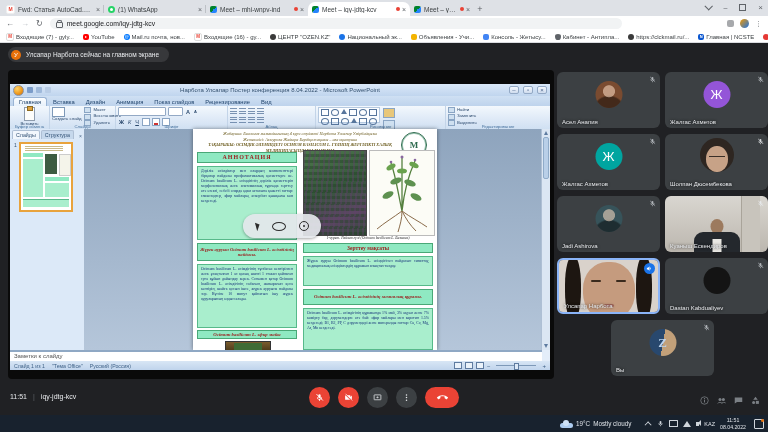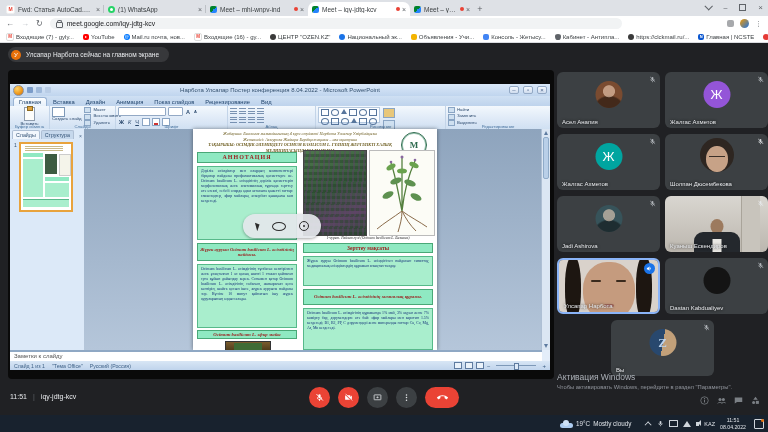--- a/index.html
+++ b/index.html
@@ -626,24 +626,20 @@
       <span class="pname">Вы</span>
       <span class="mic">
           <svg width="7" height="7" viewBox="0 0 24 24" fill="#bdc1c6">
             <path d="M12 14a3 3 0 0 0 3-3V6a3 3 0 0 0-6 0v5a3 3 0 0 0 3 3zm5-3a5 5 0 0 1-10 0H5a7 7 0 0 0 6 6.9V21h2v-3.1A7 7 0 0 0 19 11h-2z"></path>
             <line x1="4" y1="3" x2="21" y2="20" stroke="#bdc1c6" stroke-width="2.5"></line>
           </svg>
         </span>
     </div>
   </div>
 
-  <div class="wm">
-    <div class="t1">Активация Windows</div>
-    <div class="t2">Чтобы активировать Windows, перейдите в раздел "Параметры".</div>
-  </div>
 
   <div class="mbar">
     <div class="mtime">
       <span>11:51</span>
       <span class="msep"></span>
       <span>iqy-jdtg-kcv</span>
     </div>
     <div class="mctr">
       <div class="cbtn red">
           <svg width="9" height="9" viewBox="0 0 24 24" fill="#fff">

